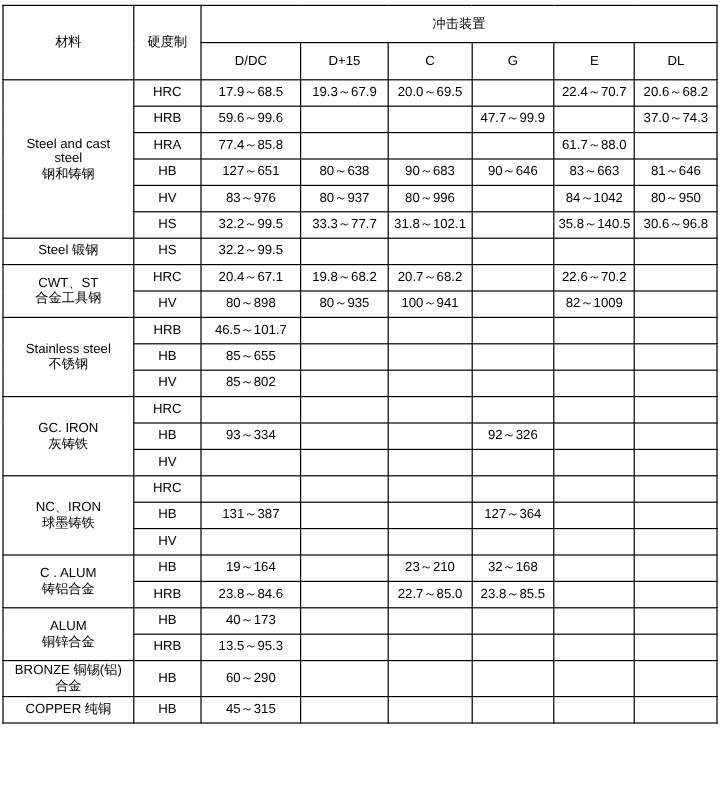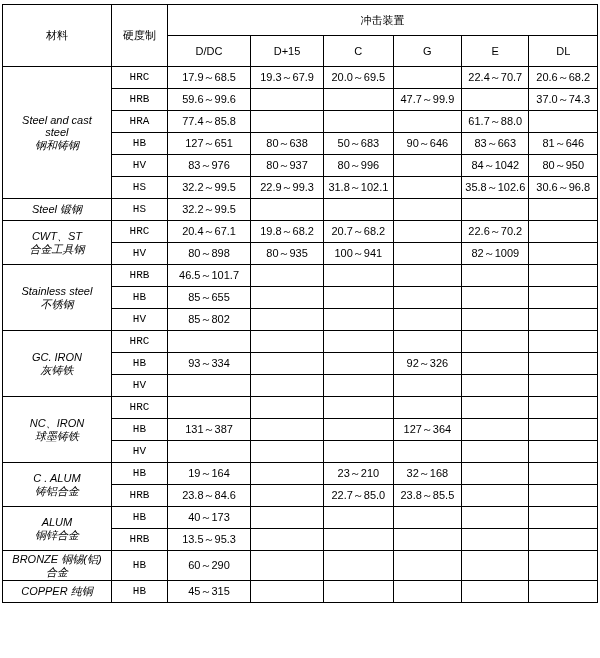--- a/index.html
+++ b/index.html
@@ -39,29 +39,27 @@
     font-weight: bold;
     font-size: 12px;
     height: 26px;
   }
   .mat {
     font-weight: bold;
     font-size: 12px;
     text-align: center;
     line-height: 1.35;
     padding: 3px 2px;
-    font-style: italic;
   }
   .mat .sub {
     display: block;
   }
   .scale {
     font-size: 11px;
     text-align: center;
-    font-family: Liberation Mono, monospace;
   }
   .val {
     font-size: 11px;
     text-align: left;
     padding-left: 5px;
     white-space: nowrap;
   }
   .r {
     height: 22px;
   }
@@ -134,41 +132,41 @@
           <td class="val"></td>
           <td class="val"></td>
           <td class="val"></td>
           <td class="val">61.7～88.0</td>
           <td class="val"></td>
         </tr>
         <tr class="r">
           <td class="scale">HB</td>
           <td class="val">127～651</td>
           <td class="val">80～638</td>
-          <td class="val">50～683</td>
+          <td class="val">90～683</td>
           <td class="val">90～646</td>
           <td class="val">83～663</td>
           <td class="val">81～646</td>
         </tr>
         <tr class="r">
           <td class="scale">HV</td>
           <td class="val">83～976</td>
           <td class="val">80～937</td>
           <td class="val">80～996</td>
           <td class="val"></td>
           <td class="val">84～1042</td>
           <td class="val">80～950</td>
         </tr>
         <tr class="r">
           <td class="scale">HS</td>
           <td class="val">32.2～99.5</td>
-          <td class="val">22.9～99.3</td>
+          <td class="val">33.3～77.7</td>
           <td class="val">31.8～102.1</td>
           <td class="val"></td>
-          <td class="val">35.8～102.6</td>
+          <td class="val">35.8～140.5</td>
           <td class="val">30.6～96.8</td>
         </tr>
         <tr class="r">
           <td class="mat" rowspan="1">
             <span class="sub">Steel 锻钢</span>
           </td>
           <td class="scale">HS</td>
           <td class="val">32.2～99.5</td>
           <td class="val"></td>
           <td class="val"></td>

